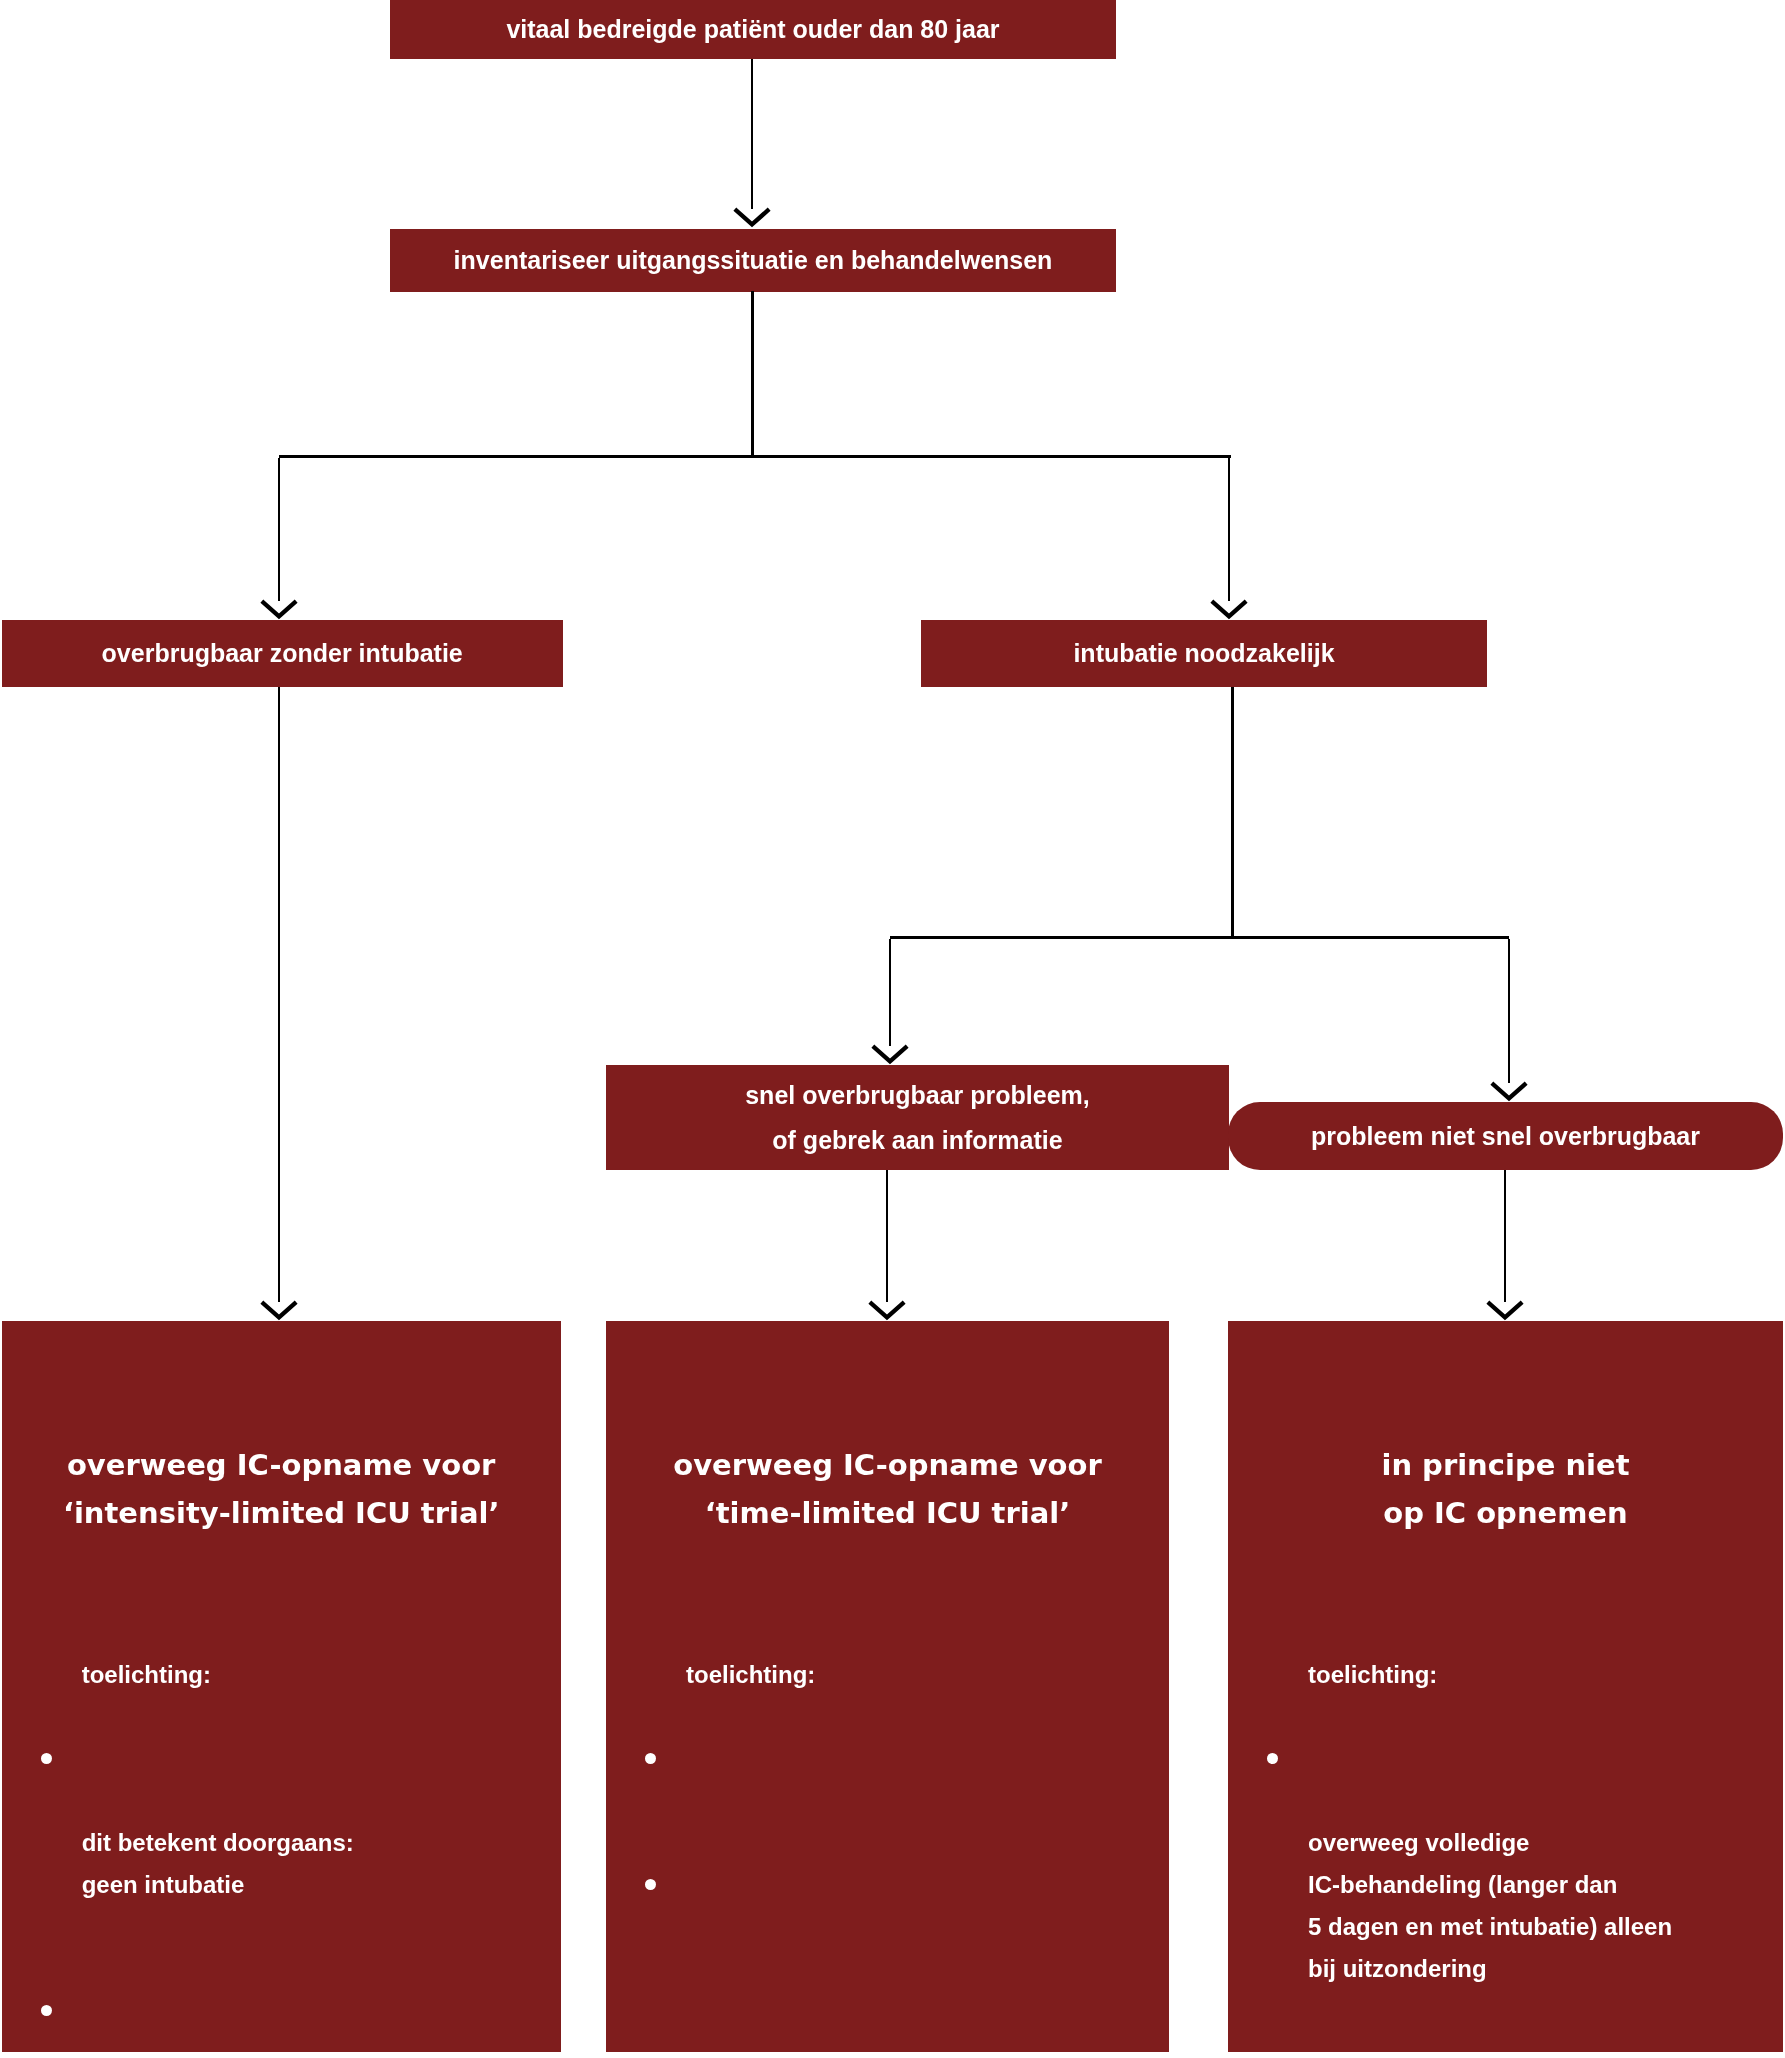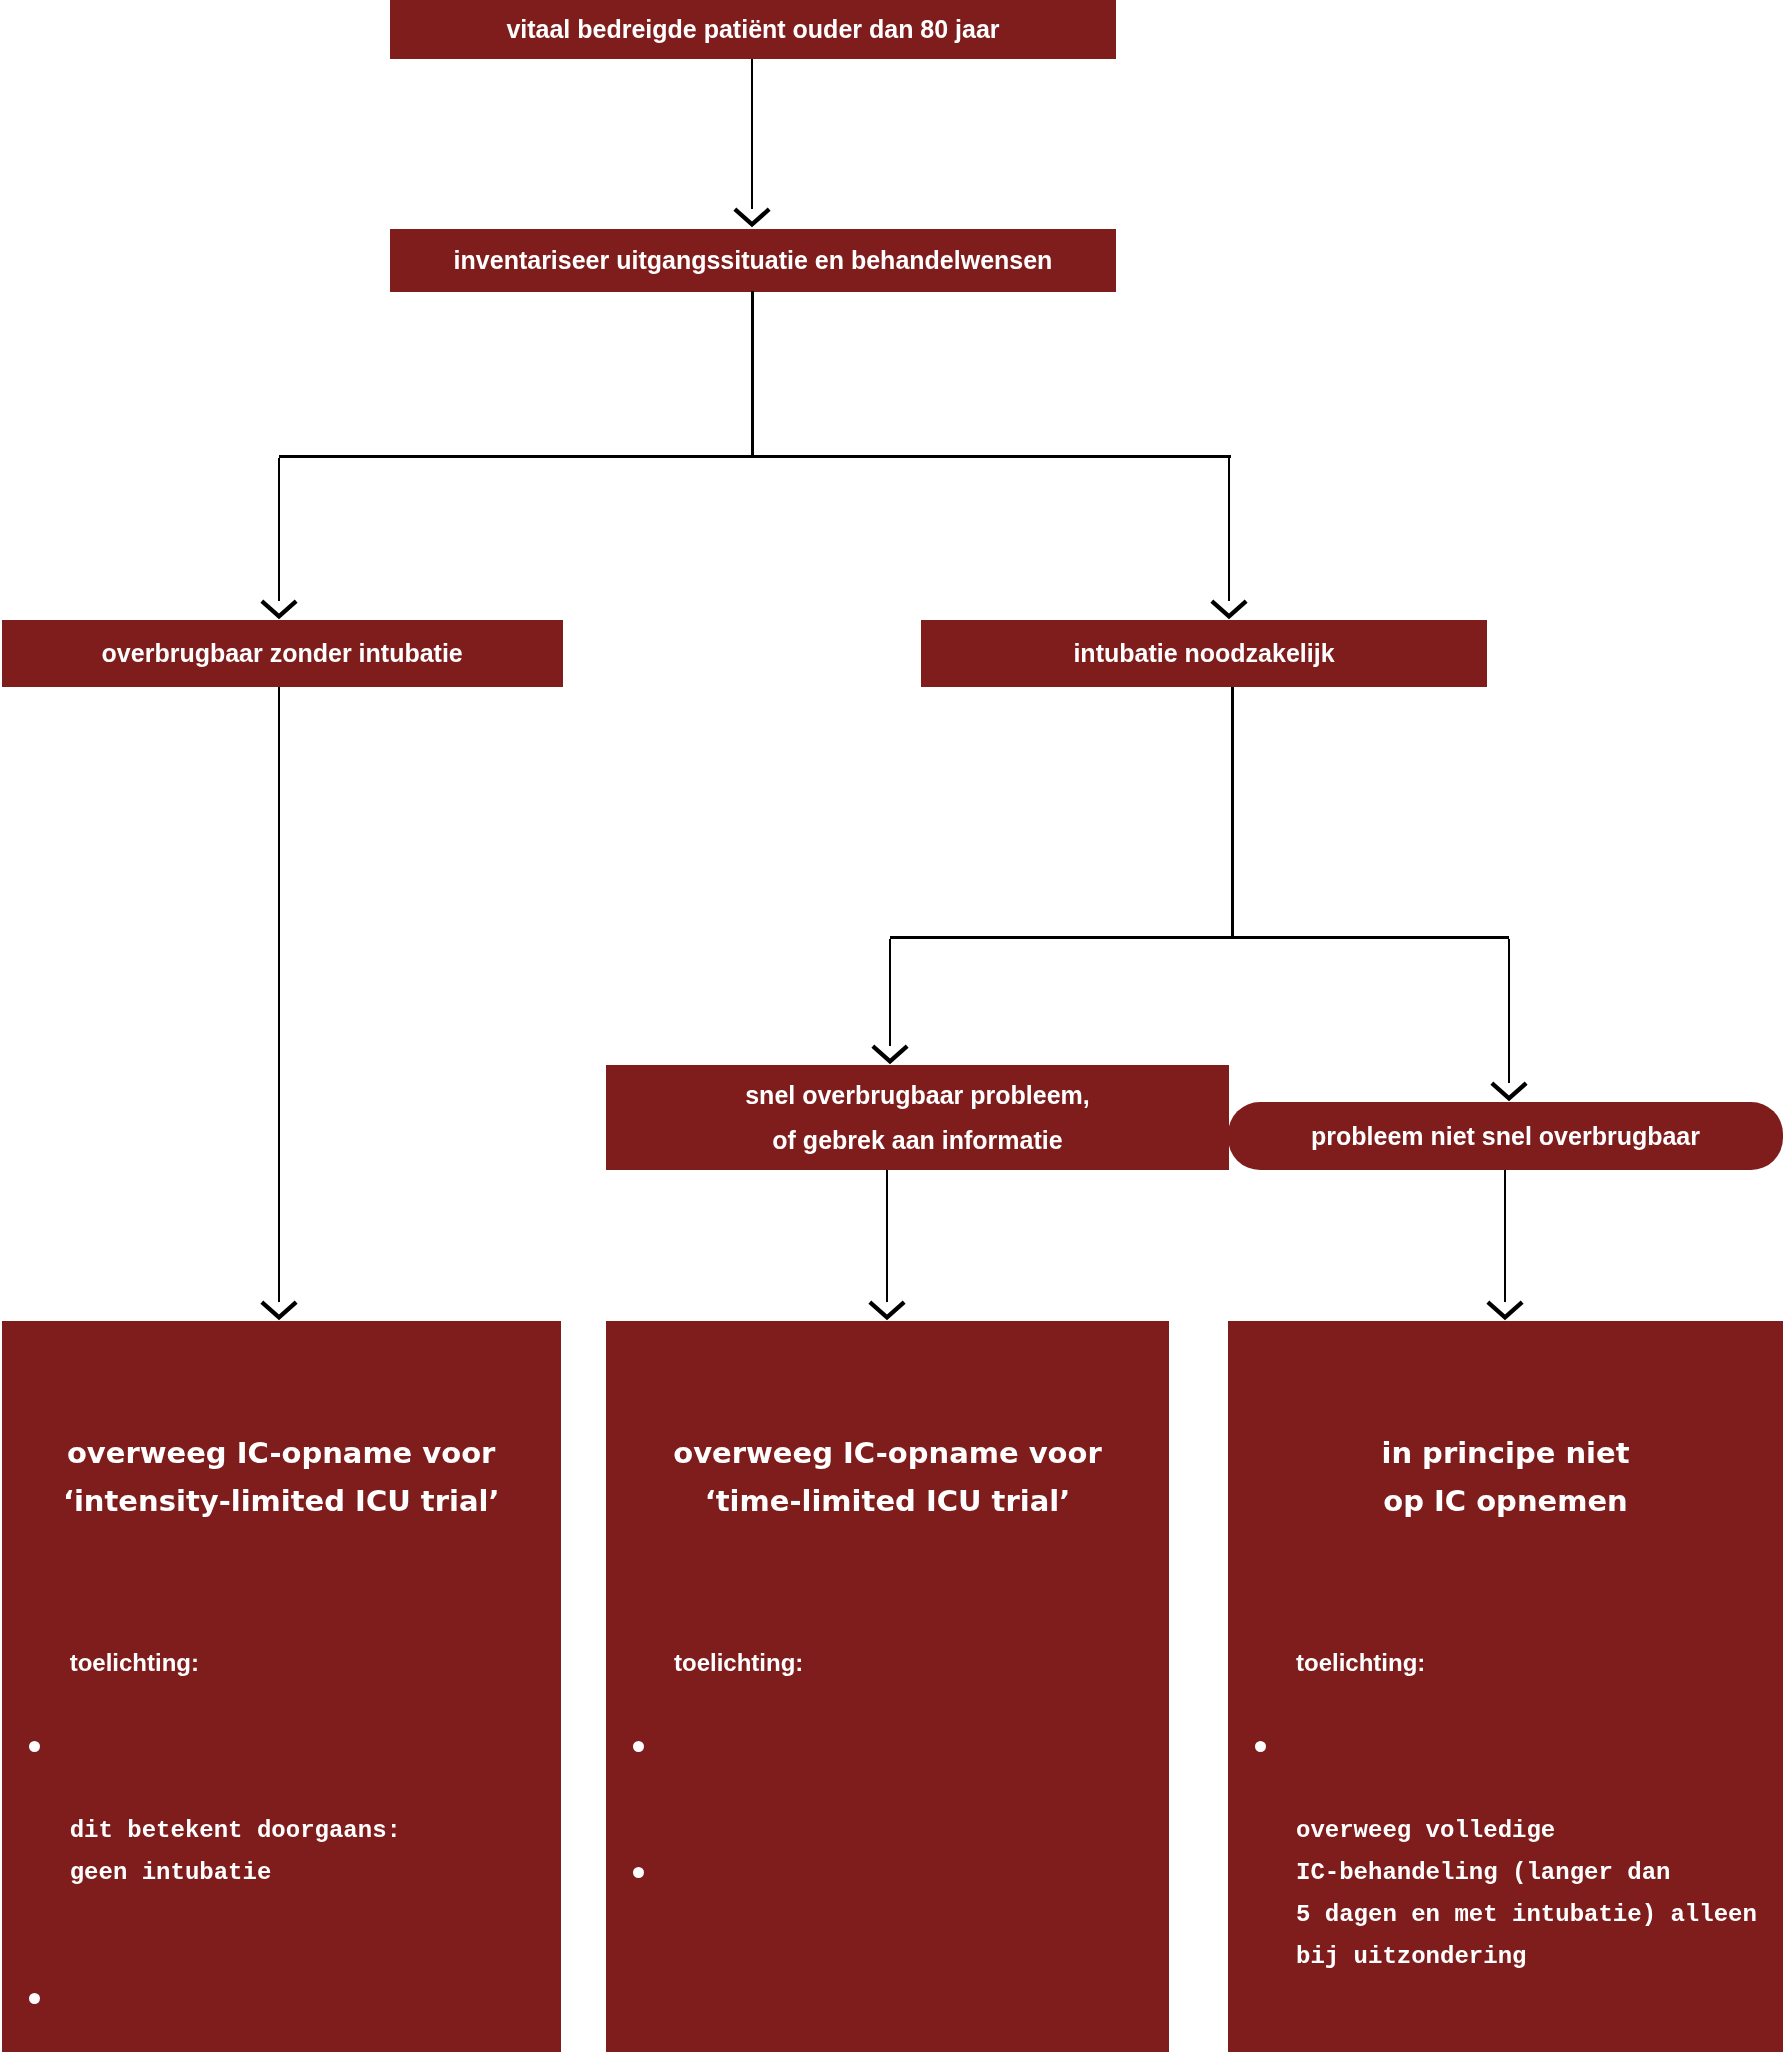--- a/index.html
+++ b/index.html
@@ -52,21 +52,21 @@
   .arrow svg.head polyline{
     fill:none;
     stroke:#000000;
     stroke-width:5;
     stroke-linecap:square;
   }
   
   .outcome{
     display:block;
     text-align:left;
-    padding:0;
+    padding:12px;
   }
   .outcome-title{
     margin-top:63px;
     font-family:"DejaVu Sans",sans-serif;
     font-size:29px;
     line-height:48px;
     font-weight:bold;
     text-align:center;
     white-space:pre-line;
   }
@@ -80,21 +80,20 @@
   }
   .note-label{
     white-space:pre-line;
   }
   .bullet-row{
     position:relative;
   }
   .bullet-text{
     display:block;
     white-space:pre-line;
-    font-family:Liberation Mono, monospace;
   }
   .dot{
     position:absolute;
     left:-41px;
     top:15.6px;
     width:11.3px;
     height:11.3px;
     border-radius:50%;
     background:#ffffff;
   }

